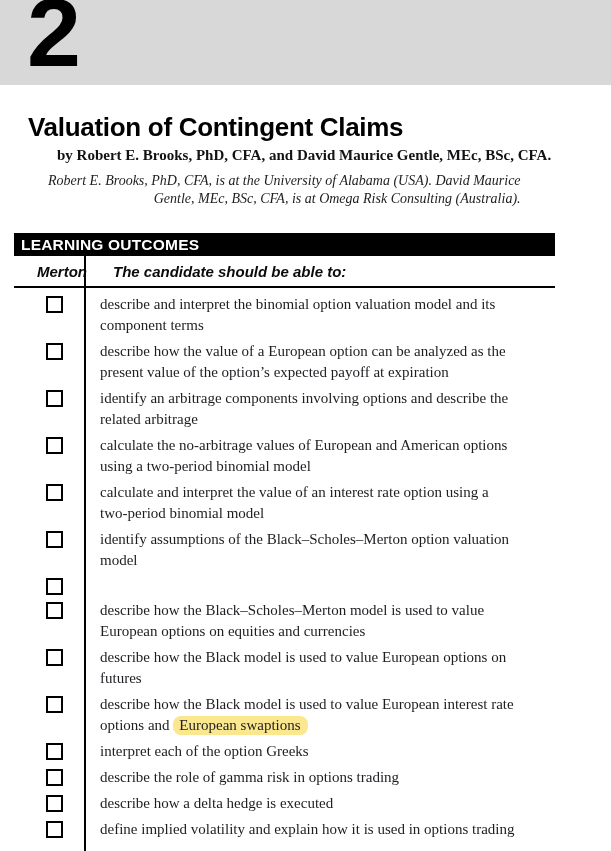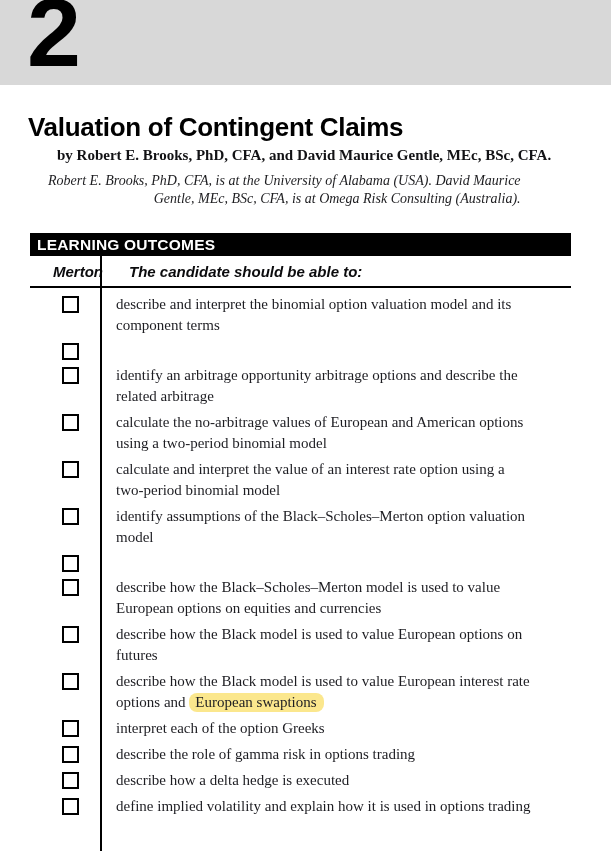--- a/index.html
+++ b/index.html
@@ -56,21 +56,21 @@
     font-size: 14px;
     line-height: 17.5px;
     white-space: pre-line;
     color: #1d1d20;
     text-align: right;
   }
 
   
   .lo {
     position: absolute;
-    left: 30px; top: 233px;
+    left: 14px; top: 233px;
     width: 541px; height: 618px;
   }
   .lo-bar {
     height: 23px;
     background: #000;
     color: #fff;
     font-family: "Liberation Sans", sans-serif;
     font-weight: bold;
     font-size: 15.5px;
     line-height: 23px;
@@ -165,27 +165,29 @@
             <span class="checkbox"></span>
           </div>
         <div class="txtcol"><span class="otext">describe and interpret the binomial option valuation model and its
 component terms</span></div>
       </div>
 
       <div class="row">
         <div class="cbcol">
             <span class="checkbox"></span>
           </div>
-      </div>
-
-      <div class="row">
-        <div class="cbcol">
-            <span class="checkbox"></span>
-          </div>
-        <div class="txtcol"><span class="otext">identify an arbitrage opportunity arbitrage options and describe the
+        <div class="txtcol"><span class="otext">describe how the value of a European option can be analyzed as the
+present value of the option’s expected payoff at expiration</span></div>
+      </div>
+
+      <div class="row">
+        <div class="cbcol">
+            <span class="checkbox"></span>
+          </div>
+        <div class="txtcol"><span class="otext">identify an arbitrage components involving options and describe the
 related arbitrage</span></div>
       </div>
 
       <div class="row">
         <div class="cbcol">
             <span class="checkbox"></span>
           </div>
         <div class="txtcol"><span class="otext">calculate the no-arbitrage values of European and American options
 using a two-period binomial model</span></div>
       </div>

